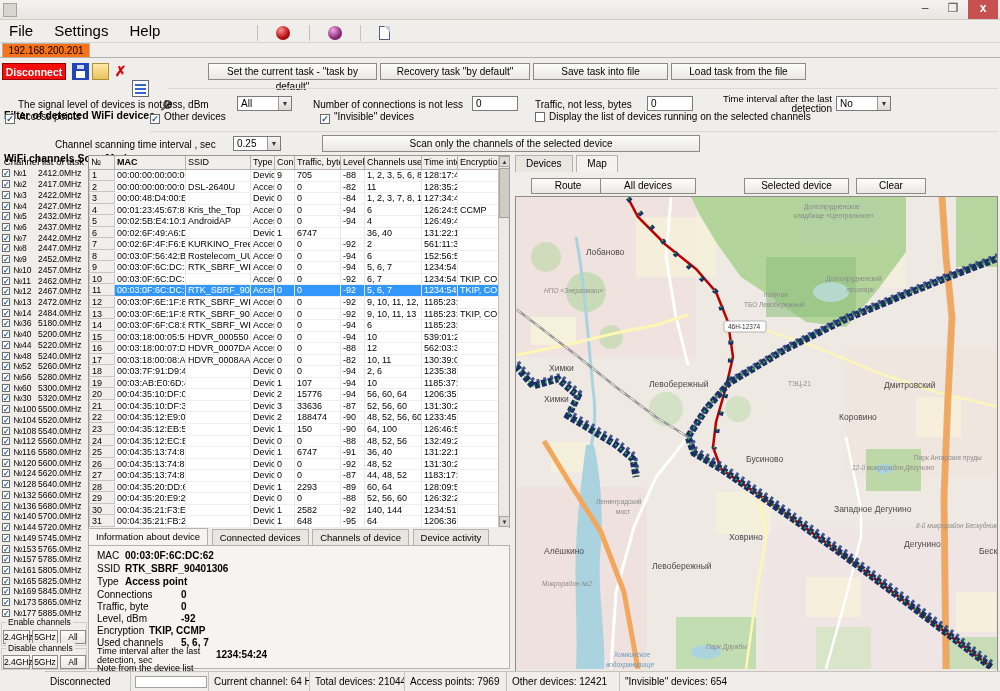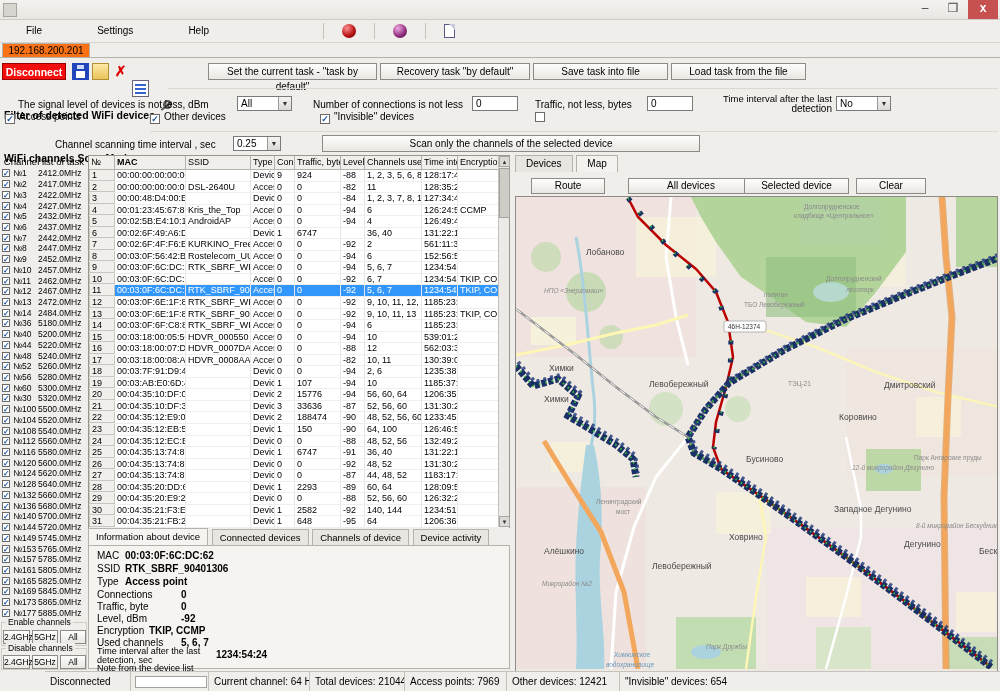--- a/index.html
+++ b/index.html
@@ -9,21 +9,21 @@
   
   .titlebar { position:absolute; left:0; top:0; width:1000px; height:20px; background:linear-gradient(#f4f2f0,#e9e6e2); border-bottom:1px solid #cfccc7; text-align:center; line-height:20px; font-size:11px; color:#222; }
   .appicon { position:absolute; left:3px; top:3px; width:14px; height:14px; background:#d8d4cf; border:1px solid #a9a49e; }
   .wc { position:absolute; top:0; height:19px; text-align:center; line-height:17px; font-size:12px; color:#444; }
   .wc.min { right:62px; width:26px; }
   .wc.max { right:34px; width:26px; }
   .wc.close { right:2px; width:30px; background:#c75050; color:#fff; font-weight:bold; }
 
   
   .menubar { position:absolute; left:0; top:20px; width:1000px; height:23px; background:#f0eeeb; border-bottom:1px solid #d8d5d0; }
-  .menuitem { display:inline-block; padding:0 26px; line-height:22px; font-size:10px; }
+  .menuitem { display:inline-block; padding:0 9px; line-height:22px; font-size:15px; }
   .menusep { display:inline-block; width:1px; height:16px; background:#c5c2bd; vertical-align:middle; margin:0 6px; }
   .ball { display:inline-block; width:14px; height:14px; border-radius:50%; vertical-align:middle; margin:0 9px; }
   .ball.red { background:radial-gradient(circle at 35% 30%, #ff8f8f, #b40f0f 60%, #5e0202); }
   .ball.purple { background:radial-gradient(circle at 35% 30%, #f0a9e2, #8e2a7c 60%, #3c0a33); }
   .docicon { display:inline-block; width:11px; height:14px; background:#fff; border:1px solid #5b5b8a; vertical-align:middle; margin:0 9px; position:relative; }
   .docicon::after { content:""; position:absolute; right:-1px; top:-1px; border:3px solid; border-color:#c9c9de #c9c9de transparent transparent; }
 
   
   .contab { position:absolute; left:2px; top:43px; width:88px; height:15px; background:#f97316; border:1px solid #b5b2ad; border-bottom:none; font-size:10px; text-align:center; line-height:14px; }
   .tabline { position:absolute; left:0; top:57px; width:1000px; height:1px; background:#b5b2ad; }
@@ -156,21 +156,21 @@
   <div class="flabel" style="left:712px;top:103px;width:120px;text-align:right;font-size:10px">detection</div>
   <div class="combo" style="left:836px;top:96px;width:55px"><span>No</span><span class="arrow">▼</span></div>
   <div>
 
       <span class="chk fchk" style="left: 5px; top: 111px;"><span class="box checked"></span><span>Access points</span></span>
 
       <span class="chk fchk" style="left: 150px; top: 111px;"><span class="box checked"></span><span>Other devices</span></span>
 
       <span class="chk fchk" style="left: 320px; top: 111px;"><span class="box checked"></span><span>"Invisible" devices</span></span>
 
-      <span class="chk fchk" style="left: 535px; top: 111px;"><span class="box"></span></span>
+      <span class="chk fchk" style="left: 535px; top: 111px;"><span class="box"></span><span>Display the list of devices running on the selected channels</span></span>
     </div>
 
   <div class="gtitle" style="left:4px;top:126px">WiFi channels Scan Mode</div>
   <div class="gline" style="left:150px;top:131px;width:848px"></div>
   <div class="flabel" style="left:55px;top:139px">Channel scanning time interval , sec</div>
   <div class="combo" style="left:233px;top:136px;width:48px"><span>0.25</span><span class="arrow">▼</span></div>
   <div class="btn" style="left:322px;top:135px;width:378px;height:17px">Scan only the channels of the selected device</div>
 
   <div class="chantitle">Channel list of task</div>
   <div class="chanlist">
@@ -455,21 +455,21 @@
       <span class="hc w-enc">Encryption</span>
     </div>
     <div>
 
         <div class="trow">
           <span class="c n w-n">1</span>
           <span class="c w-mac">00:00:00:00:00:00</span>
           <span class="c w-ssid"></span>
           <span class="c w-type">Device</span>
           <span class="c w-conn">9</span>
-          <span class="c w-traf">924</span>
+          <span class="c w-traf">705</span>
           <span class="c w-lvl">-88</span>
           <span class="c w-ch">1, 2, 3, 5, 6, 8,</span>
           <span class="c w-time">128:17:46</span>
           <span class="c w-enc"></span>
         </div>
 
         <div class="trow">
           <span class="c n w-n">2</span>
           <span class="c w-mac">00:00:00:00:00:01</span>
           <span class="c w-ssid">DSL-2640U</span>
@@ -896,21 +896,21 @@
     <span class="ifield" style="top:117px;font-size:9px">Note from the device list</span>
     <span class="ifield" style="top:126px;font-size:9px">Manufacturer of equipment</span>
     <span class="ival" style="left:127px;top:125px;font-size:9.5px">Digital China (Shanghai) Network</span>
   </div>
 
   <div class="mtabs">
     <span class="mtab">Devices</span>
     <span class="mtab active">Map</span>
   </div>
   <div class="mapbtn" style="left:531px;width:74px">Route</div>
-  <div class="mapbtn" style="left:628px;width:126px">All devices</div>
+  <div class="mapbtn" style="left:600px;width:96px">All devices</div>
   <div class="mapbtn" style="left:744px;width:105px">Selected device</div>
   <div class="mapbtn" style="left:856px;width:70px">Clear</div>
 
   <div class="mapbox">
     <svg width="483" height="472" viewBox="0 0 483 472">
       <rect x="0" y="0" width="483" height="472" fill="#efe9e3"></rect>
 
       <rect x="0" y="0" width="180" height="160" fill="#f0dcda" opacity="0.55"></rect>
       <rect x="0" y="290" width="130" height="182" fill="#f0dcda" opacity="0.5"></rect>
       <rect x="250" y="330" width="233" height="142" fill="#eee2e6" opacity="0.5"></rect>

